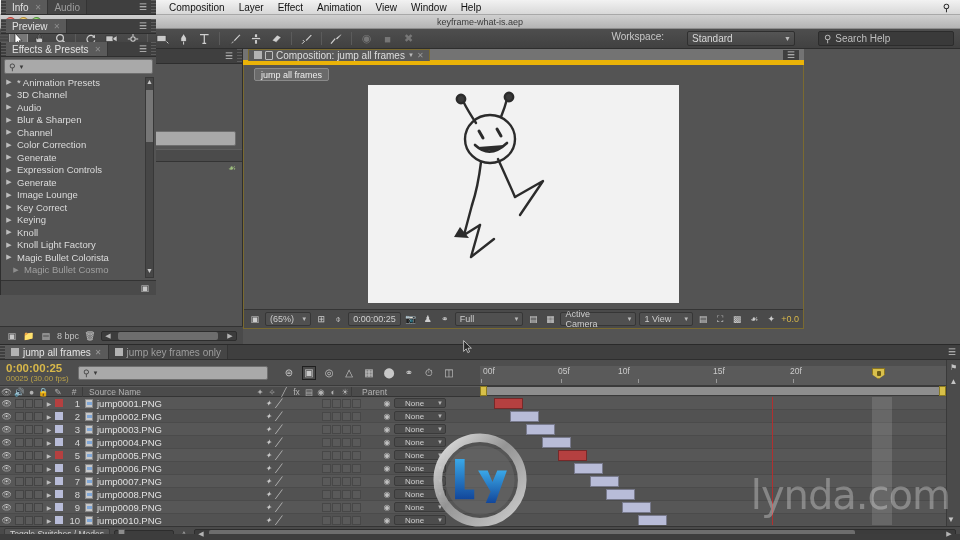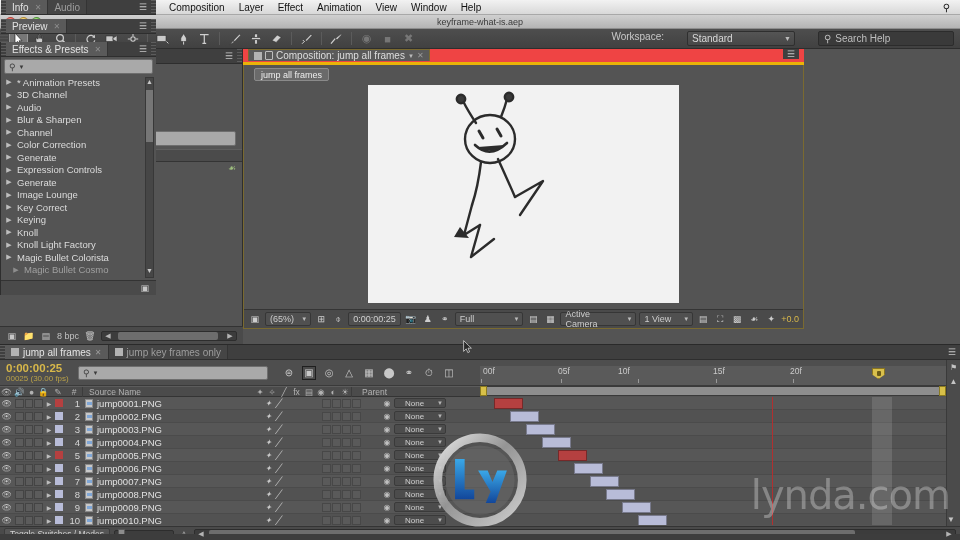--- a/index.html
+++ b/index.html
@@ -130,22 +130,22 @@
   .hScroll { flex:1; height:10px; background:#3c3c3c; border:1px solid #2d2d2d;
              display:flex; align-items:center; position:relative; border-radius:2px; }
   .hScroll .thumbh { position:absolute; left:16px; right:18px; top:0; bottom:0;
              background:#6d6d6d; border-radius:2px; }
   .hScroll .ar { width:12px; text-align:center; color:#b4b4b4; font-size:7px; z-index:2; }
   .projOrganize { position:absolute; right:3px; top:1px; width:11px; height:11px;
              color:#9fbf7f; font-size:9px; }
 
   
   #compPanel { left:243px; top:49px; width:561px; height:295px; background:#545454; }
-  .compTabRow { height:16px; background:#ef4444; display:flex; align-items:flex-start;
-                border-bottom:3px solid #eab308; }
+  .compTabRow { height:16px; background:#737373; display:flex; align-items:center;
+                border-bottom:5px solid #eab308; }
   .compTab { display:flex; align-items:center; gap:3px; padding:0 5px; background:#5a5a5a;
              color:#ddd; font-size:10px; border:1px solid #7a6a30; border-bottom:none; }
   .lockIco { width:8px; height:9px; border:1px solid #bdbdbd; border-radius:1px;
              position:relative; }
   .sqIco { width:8px; height:8px; background:#b3b3b3; }
   .compBody { position:relative; height:264px; background:#545454;
               border:1px solid #7a6a30; border-top:none; }
   .compBreadcrumb { position:absolute; left:10px; top:3px; height:13px;
               background:#6a6a6a; border:1px solid #8a8a8a; border-radius:2px;
               padding:0 6px; display:flex; align-items:center; font-size:9px; color:#eee; }

